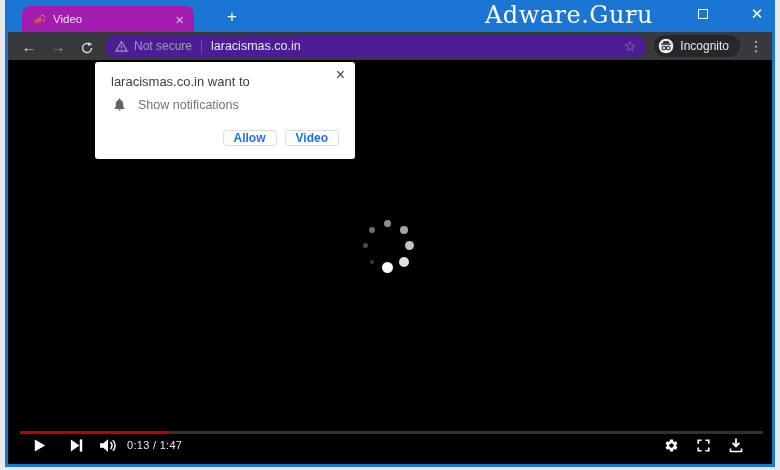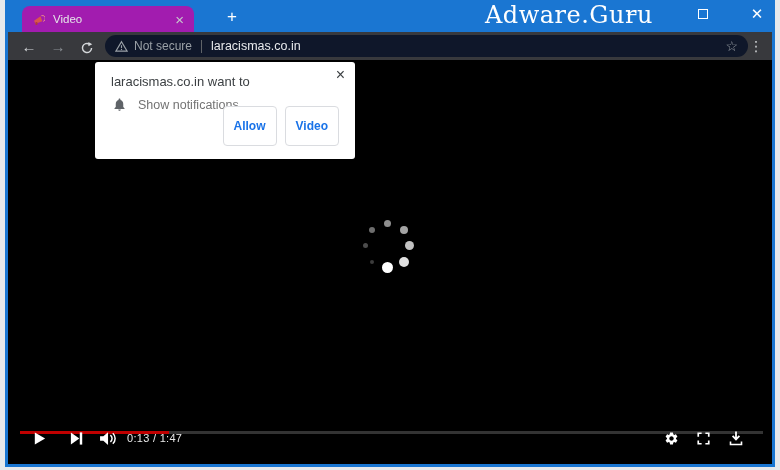--- a/index.html
+++ b/index.html
@@ -25,21 +25,21 @@
   .win-min { left:612px; font-size:16px; }
   .win-max { left:683px; }
   .maxbox { display:inline-block; width:10px; height:10px; border:1.5px solid #fff; margin-top:9px; }
   .win-close { left:737px; font-size:15px; }
 
   
   .toolbar { height:28px; background:#38393d; display:flex; align-items:center; padding:0 8px 0 10px; }
   .nav-ic { width:22px; text-align:center; font-size:15px; color:#d4d7da; flex:0 0 auto; margin-right:7px; }
   .nav-ic.disabled { color:#8b9095; }
   .nav-ic svg { vertical-align:-3px; }
-  .omnibox { flex:1 1 auto; height:22px; background:#0f172a; border-radius:11px;
+  .omnibox { flex:1 1 auto; height:22px; background:#4c1d95; border-radius:11px;
              display:flex; align-items:center; padding:0 8px 0 10px; min-width:0; }
   .warn { display:flex; align-items:center; margin-right:6px; }
   .sec-label { color:#9aa0a6; font-size:12px; white-space:nowrap; }
   .sep { width:1px; height:13px; background:#5f6368; margin:0 9px; }
   .url { color:#e8eaed; font-size:12.5px; white-space:nowrap;text-align:right; }
   .spacer { flex:1 1 auto; }
   .star { color:#9aa0a6; font-size:14px; padding:0 2px; }
   .incog { flex:0 0 auto; height:22px; background:#26272b; border-radius:11px; display:flex;
            align-items:center; gap:6px; padding:0 11px 0 4px; margin:0 8px; }
   .incog-label { color:#e8eaed; font-size:12px; }
@@ -49,31 +49,31 @@
   .content { position:relative; width:764px; height:404px; background:#000; overflow:hidden; }
 
   
   .dialog { position:absolute; left:87px; top:2px; width:260px; height:97px; background:#fff;
             border-radius:3px; box-shadow:0 2px 8px rgba(0,0,0,0.45); }
   .dlg-close { position:absolute; top:5px; right:10px; color:#3c4043; font-size:16px; line-height:1; }
   .dlg-title { position:absolute; left:16px; top:12px; color:#3c4043; font-size:13px; }
   .dlg-row { position:absolute; left:17px; top:35px; display:flex; align-items:center; gap:11px; }
   .dlg-perm { color:#737373; font-size:12.5px; }
   .dlg-btns { position:absolute; right:16px; bottom:13px; display:flex; gap:8px; }
-  .dlg-btn { min-width:52px; height:40px; background:#fff; border:1px solid #dadce0; border-radius:4px;
+  .dlg-btn { min-width:52px; height:16px; background:#fff; border:1px solid #dadce0; border-radius:4px;
              color:#1a73e8; font-size:12px; font-weight:bold; font-family:"Liberation Sans",sans-serif;
              padding:0 10px;text-align:center; }
 
   
   .spinner i { position:absolute; border-radius:50%; display:block; }
 
   
   .progress { position:absolute; left:12px; right:9px; bottom:30px; height:3px; background:#333; }
   .played { position:absolute; left:0; top:0; height:3px; width:20%; background:#c00000; }
-  .controls { position:absolute; left:0; right:0; bottom:12px; height:28px;text-decoration:underline; }
+  .controls { position:absolute; left:0; right:0; bottom:5px; height:28px;text-decoration:underline; }
   .pc { position:absolute; top:0; height:28px; display:flex; align-items:center; }
   .time { color:#e8e8e8; font-size:11px; letter-spacing:0.3px; }
 </style>
 </head>
 <body>
 
 <div class="window">
 
   <div class="titlebar">
     <div class="tab">
@@ -110,20 +110,33 @@
           <rect x="7.3" y="6.4" width="1.4" height="3.6" fill="#9aa0a6"></rect>
           <rect x="7.3" y="11" width="1.4" height="1.4" fill="#9aa0a6"></rect>
         </svg>
       </span>
       <span class="sec-label">Not secure</span>
       <span class="sep"></span>
       <span class="url">laracismas.co.in</span>
       <span class="spacer"></span>
       <span class="star">☆</span>
     </div>
+    <div class="incog">
+      <span style="display:flex">
+        <svg width="16" height="16" viewBox="0 0 24 24">
+          <circle cx="12" cy="12" r="11" fill="#e8eaed"></circle>
+          <path d="M8.2 4.8 h7.6 l1.2 3.4 H7 z" fill="#202124"></path>
+          <rect x="4.6" y="8.2" width="14.8" height="1.8" rx="0.9" fill="#202124"></rect>
+          <circle cx="8.8" cy="15" r="2.7" fill="none" stroke="#202124" stroke-width="1.6"></circle>
+          <circle cx="15.2" cy="15" r="2.7" fill="none" stroke="#202124" stroke-width="1.6"></circle>
+          <path d="M11 14.6 q1 -0.7 2 0" stroke="#202124" stroke-width="1.2" fill="none"></path>
+        </svg>
+      </span>
+      <span class="incog-label">Incognito</span>
+    </div>
     <span class="menu">⋮</span>
   </div>
 
   <div class="content">
 
     <div class="dialog">
       <span class="dlg-close">×</span>
       <div class="dlg-title">laracismas.co.in want to</div>
       <div class="dlg-row">
         <span style="display:flex">

